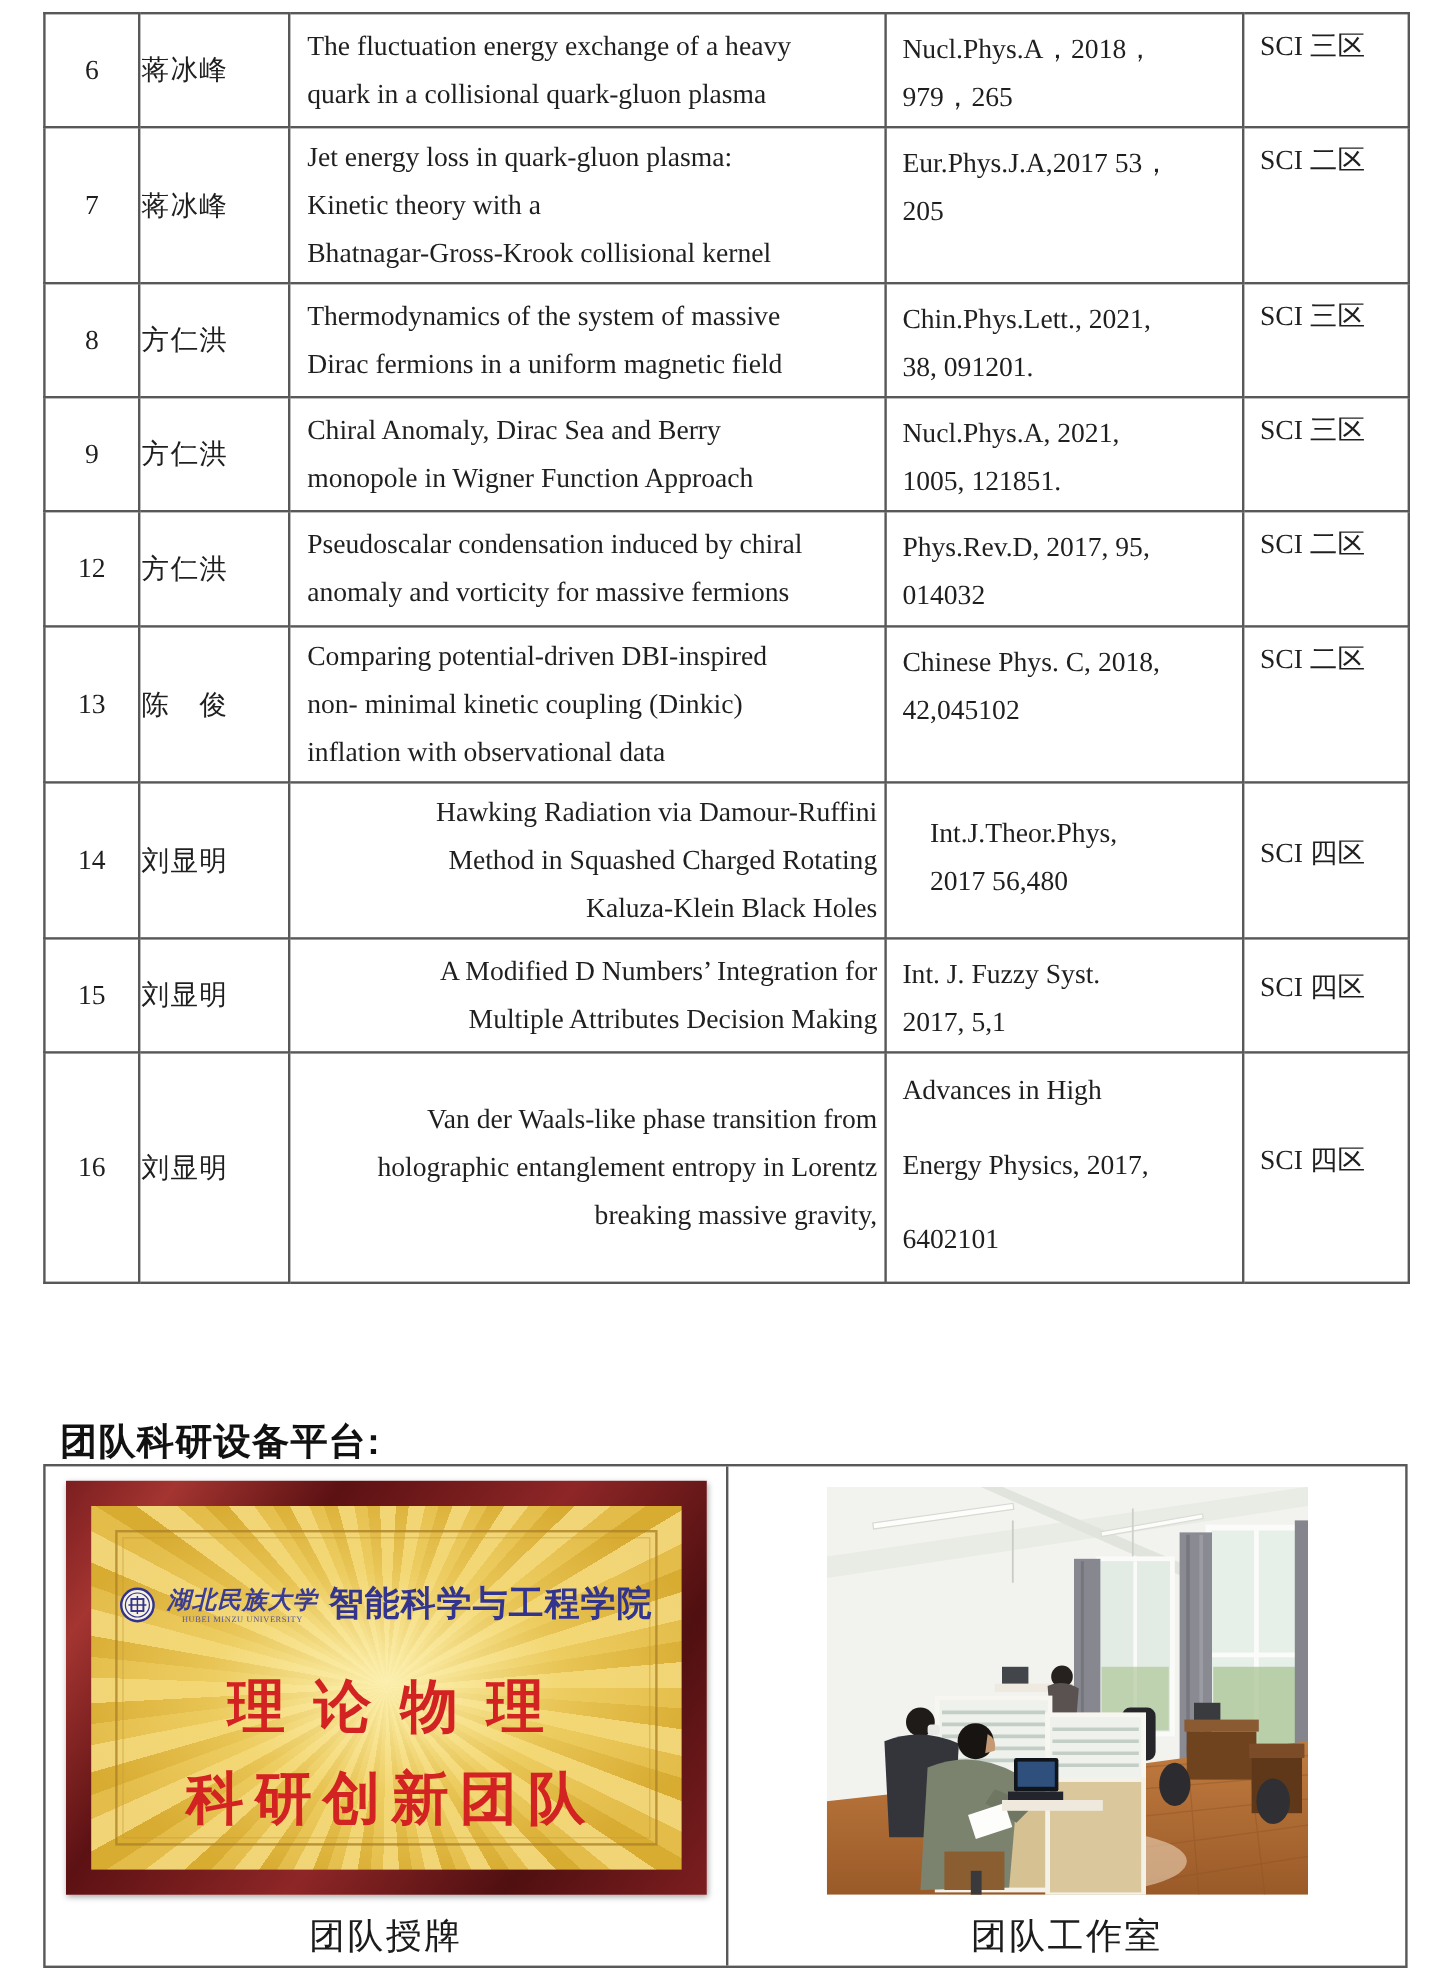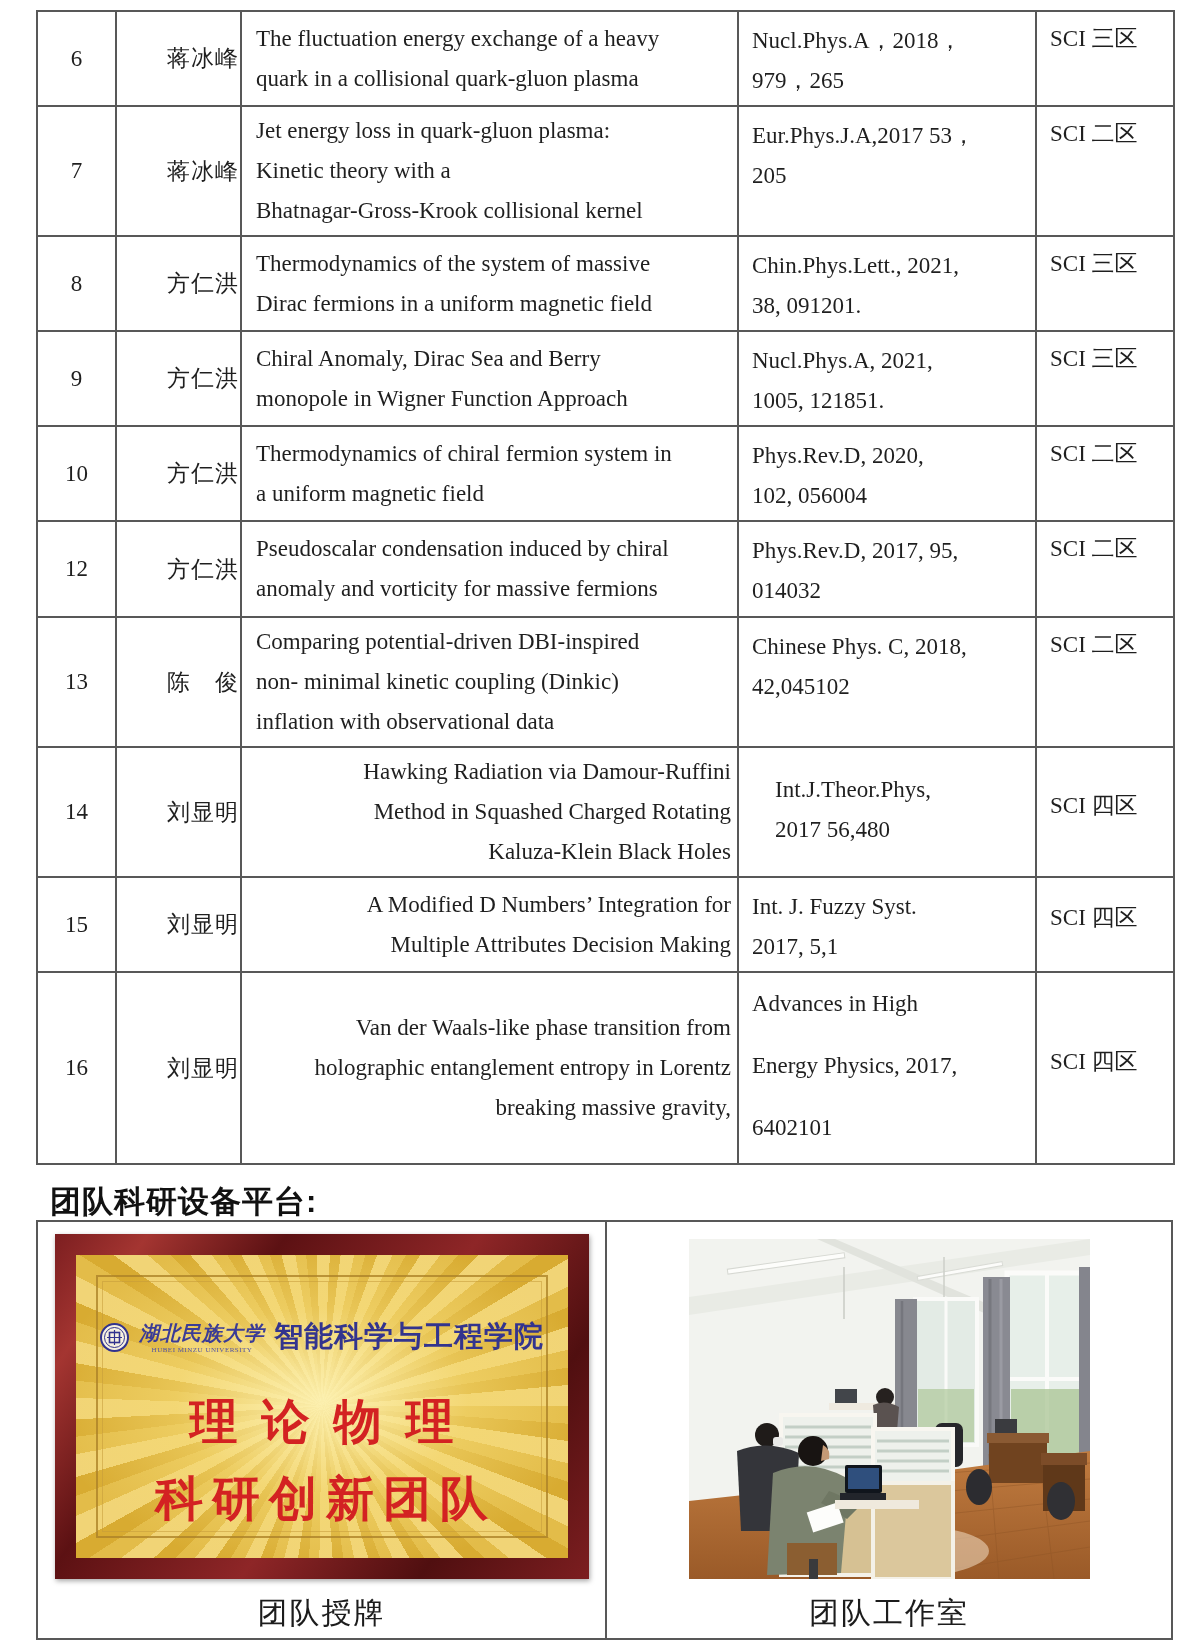--- a/index.html
+++ b/index.html
@@ -4,21 +4,21 @@
 <style>
   html,body{margin:0;padding:0;background:#ffffff;}
   #page{position:relative;width:1201px;height:1647px;background:#fff;overflow:hidden;
         font-family:"Liberation Serif","DejaVu Serif",serif;color:#222;}
 
   
   #pub-table{position:absolute;left:36px;top:10px;width:1137px;border-collapse:collapse;
              table-layout:fixed;}
   #pub-table td{border:2px solid #585858;font-size:23px;color:#1f1f1f;overflow:hidden;}
   .c-num{text-align:center;vertical-align:middle;}
-  .c-author{text-align:right;vertical-align:middle;letter-spacing:1px;}
+  .c-author{text-align:left;vertical-align:middle;letter-spacing:1px;}
   .c-title{padding:4px 8px 4px 14px;line-height:40px;white-space:pre-line;vertical-align:middle;}
   .c-journal{padding:9px 4px 4px 13px;line-height:40px;white-space:pre-line;vertical-align:top;}
   .c-sci{vertical-align:top;padding:11px 2px 14px 13px;white-space:nowrap;}
   tr.centered .c-title{text-align:right;padding-left:6px;padding-right:6px;}
   tr.centered .c-sci{vertical-align:middle;padding-top:0;margin-left:20px;}
   tr.mid-journal .c-journal{vertical-align:middle;padding-top:0;padding-left:36px;}
   tr.spread-journal .c-journal{vertical-align:middle;padding-top:0;line-height:62px;margin-top:46px;}
   .row-6{height:93px}.row-7{height:127px}.row-8{height:85px}.row-9{height:85px}
   .row-10{height:80px}.row-11{height:77px}.row-12{height:96px}.row-13{height:124px}
   .row-14{height:128px}.row-15{height:85px}.row-16{height:188px}
@@ -104,29 +104,20 @@
           <td class="c-sci">SCI 三区</td>
         </tr>
         <tr class="row-9">
           <td class="c-num">9</td>
           <td class="c-author">方仁洪</td>
           <td class="c-title">Chiral Anomaly, Dirac Sea and Berry
 monopole in Wigner Function Approach</td>
           <td class="c-journal">Nucl.Phys.A, 2021,
 1005, 121851.</td>
           <td class="c-sci">SCI 三区</td>
-        </tr>
-        <tr class="row-10">
-          <td class="c-num">10</td>
-          <td class="c-author">方仁洪</td>
-          <td class="c-title">Thermodynamics of chiral fermion system in
-a uniform magnetic field</td>
-          <td class="c-journal">Phys.Rev.D, 2020,
-102, 056004</td>
-          <td class="c-sci">SCI 二区</td>
         </tr>
         <tr class="row-12">
           <td class="c-num">12</td>
           <td class="c-author">方仁洪</td>
           <td class="c-title">Pseudoscalar condensation induced by chiral
 anomaly and vorticity for massive fermions</td>
           <td class="c-journal">Phys.Rev.D, 2017, 95,
 014032</td>
           <td class="c-sci">SCI 二区</td>
         </tr>

